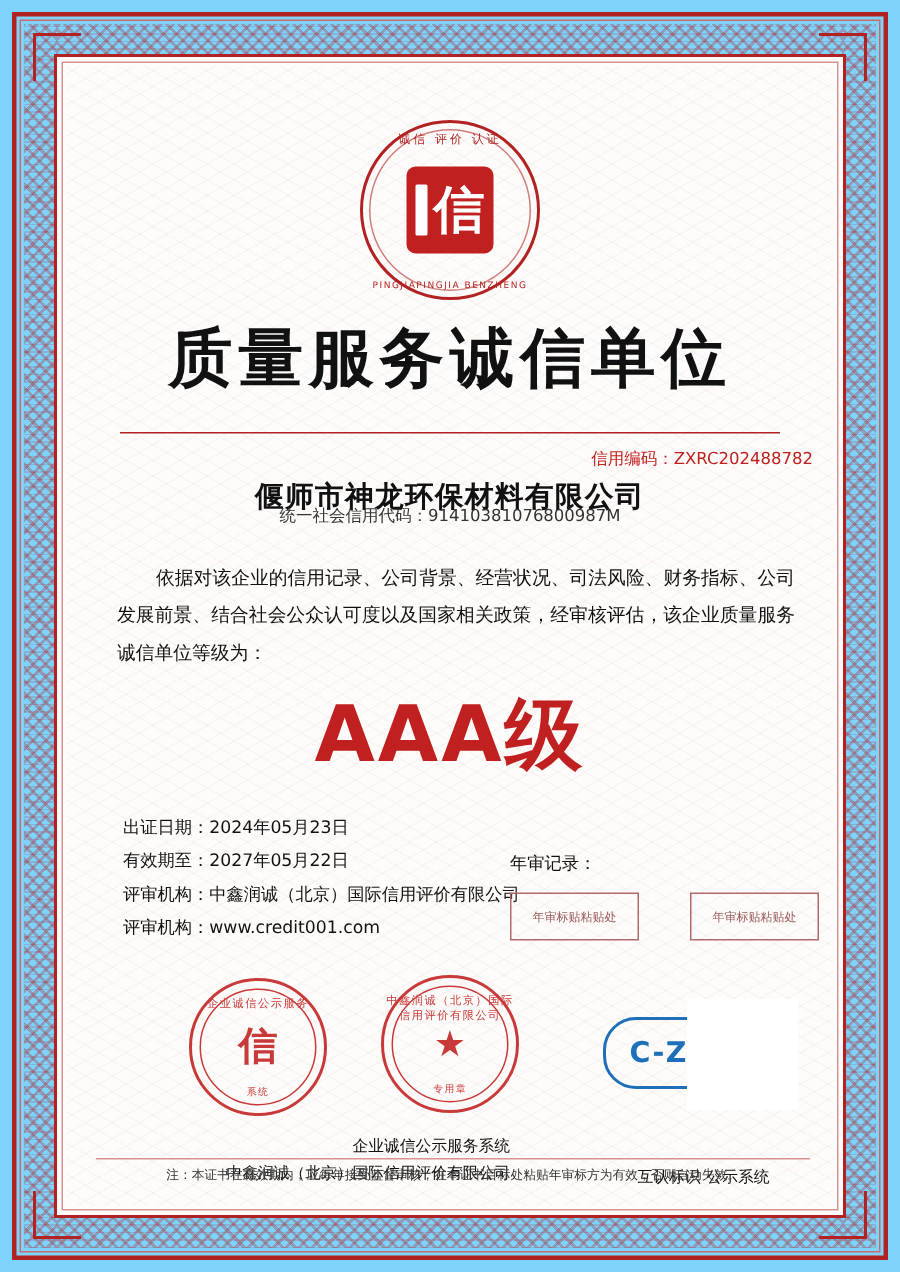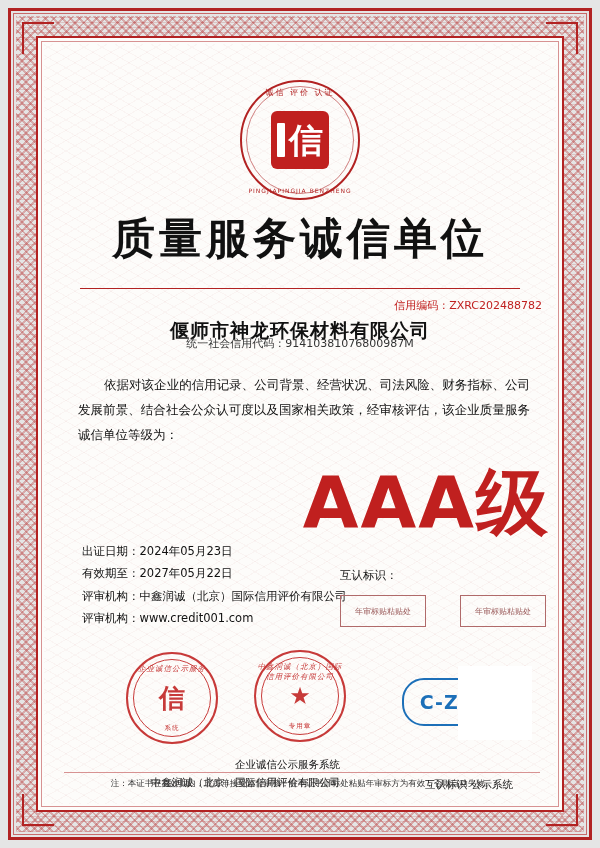--- a/index.html
+++ b/index.html
@@ -5,21 +5,21 @@
   html,body{margin:0;padding:0;}
   body{
     width:600px;height:848px;
     background:#ffffff;
     font-family:"DejaVu Sans","Liberation Sans",sans-serif;
     overflow:hidden;
   }
   .cert{
     position:relative;
     width:600px;height:848px;
-    background:#e5e5e5;
+    background:#7dd3fc;
     box-sizing:border-box;
   }
   
   .border-outer{
     position:absolute;left:8px;top:8px;right:8px;bottom:8px;
     border:3px solid #b22222;
     box-sizing:border-box;
   }
   .border-outer2{
     position:absolute;left:13px;top:13px;right:13px;bottom:13px;
@@ -149,22 +149,22 @@
     font-size:11px;color:#333;
   }
   .body-text{
     position:absolute;left:28px;right:20px;top:322px;
     font-size:12.5px;line-height:2.0;color:#111;
     text-align:justify;
     text-indent:26px;
   }
   .grade{
     position:absolute;left:0;right:0;top:405px;
-    text-align:right;
-    font-size:72px;font-weight:bold;color:#c0201f;
+    text-align:center;
+    font-size:52px;font-weight:bold;color:#c0201f;
     letter-spacing:2px;
   }
 
   .info{
     position:absolute;left:32px;top:490px;
     font-size:11.5px;line-height:1.95;color:#111;
   }
   .info .row span.k{display:inline-block;}
   .review{
     position:absolute;left:290px;top:518px;
@@ -191,21 +191,21 @@
     opacity:0.88;
   }
   .seal .ring2{
     position:absolute;left:5px;top:5px;right:5px;bottom:5px;
     border:1px solid #c0201f;border-radius:50%;
   }
   .seal .arc-t,.seal .arc-b{
     position:absolute;left:0;right:0;text-align:center;
     color:#c0201f;font-size:7.5px;letter-spacing:1px;
   }
-  .seal .arc-t{top:10px;font-style:italic;}
+  .seal .arc-t{top:10px;}
   .seal .arc-b{bottom:9px;font-size:6.5px;}
   .seal .ctr{
     position:absolute;left:50%;top:50%;transform:translate(-50%,-50%);
     color:#c0201f;font-size:26px;font-weight:bold;line-height:1;
   }
   .seal1{left:54px;top:2px;}
   .seal2{left:182px;top:0px;}
   .seal2 .ctr{font-size:24px;}
   .logo-cez{
     position:absolute;left:330px;top:28px;
@@ -294,21 +294,21 @@
         <span class="k">有效期至：</span><span>2027年05月22日</span>
       </div>
       <div class="row">
         <span class="k">评审机构：</span><span>中鑫润诚（北京）国际信用评价有限公司</span>
       </div>
       <div class="row">
         <span class="k">评审机构：</span><span>www.credit001.com</span>
       </div>
     </div>
 
-    <div class="review">互认标识：</div>
+    <div class="review">年审记录：</div>
     <div class="stamp-boxes">
       <div class="stamp-box">年审标贴粘贴处</div>
       <div class="stamp-box">年审标贴粘贴处</div>
     </div>
 
     <div class="seals">
       <div class="seal seal1">
         <div class="ring2"></div>
         <div class="arc-t">企业诚信公示服务</div>
         <div class="ctr">信</div>

